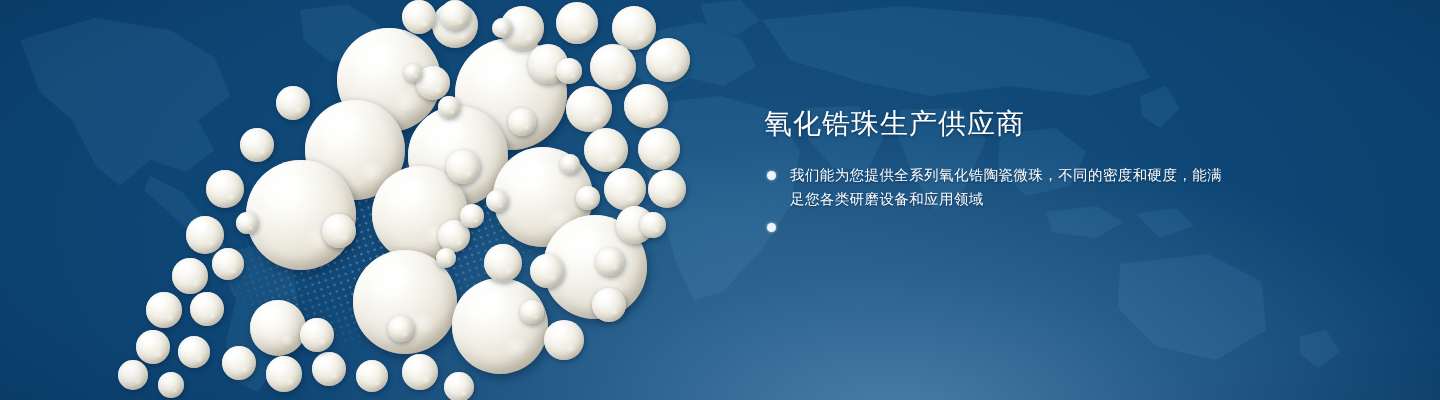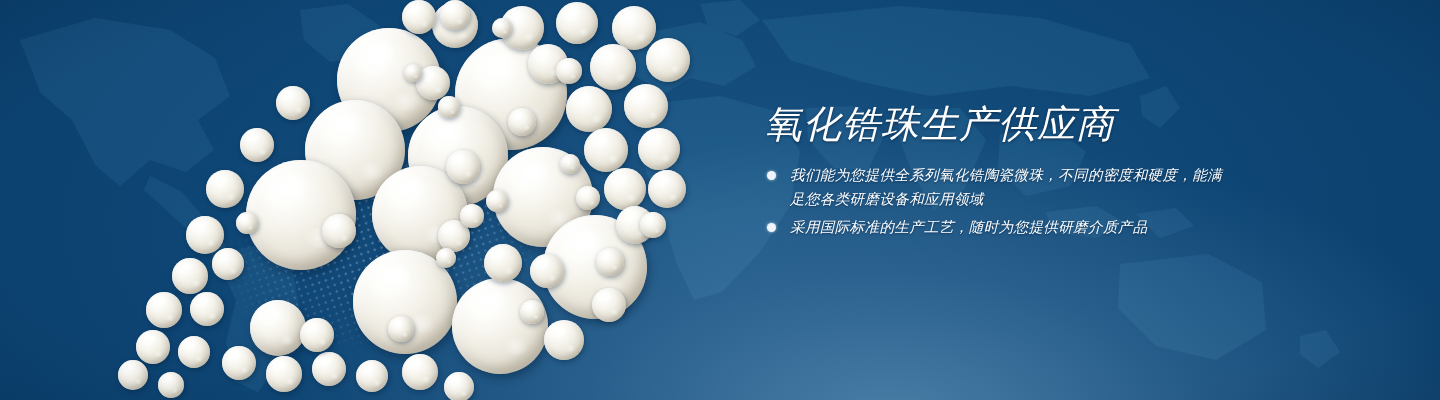--- a/index.html
+++ b/index.html
@@ -87,30 +87,29 @@
       1px 2px 5px rgba(4,28,52,0.38); }
 
   
   #copy{
     position:absolute;
     left:764px; top:104px;
     width:470px;
     color:#ffffff;
   }
   #headline{
-    font-size:38px;
+    font-size:28px;
     line-height:40px;
     font-weight:400;
     letter-spacing:1px;
     color:#ffffff;
     text-shadow:0 1px 3px rgba(0,20,45,.55);
     white-space:nowrap;
-    font-style:italic;
-  }
-  #bullets{ margin-top:19px; list-style:none;font-style:italic; }
+  }
+  #bullets{ margin-top:19px; list-style:none; }
   #bullets li{
     position:relative;
     padding-left:26px;
     font-size:14.5px;
     line-height:24px;
     color:#ffffff;
     letter-spacing:.4px;
     margin-bottom:4px;
     text-shadow:0 1px 2px rgba(0,20,45,.5);
   }
@@ -246,18 +245,17 @@
 
   <div id="copy">
     <div id="headline">氧化锆珠生产供应商</div>
     <ul id="bullets">
       <li>
         <span class="dot"></span>
         <span>我们能为您提供全系列氧化锆陶瓷微珠，不同的密度和硬度，能满足您各类研磨设备和应用领域</span>
       </li>
       <li>
         <span class="dot"></span>
-        <span>采用国际标准的生产工艺，随时为您提供研磨介质产品</span>
       </li>
     </ul>
   </div>
 
 </div>
 
 </body></html>

